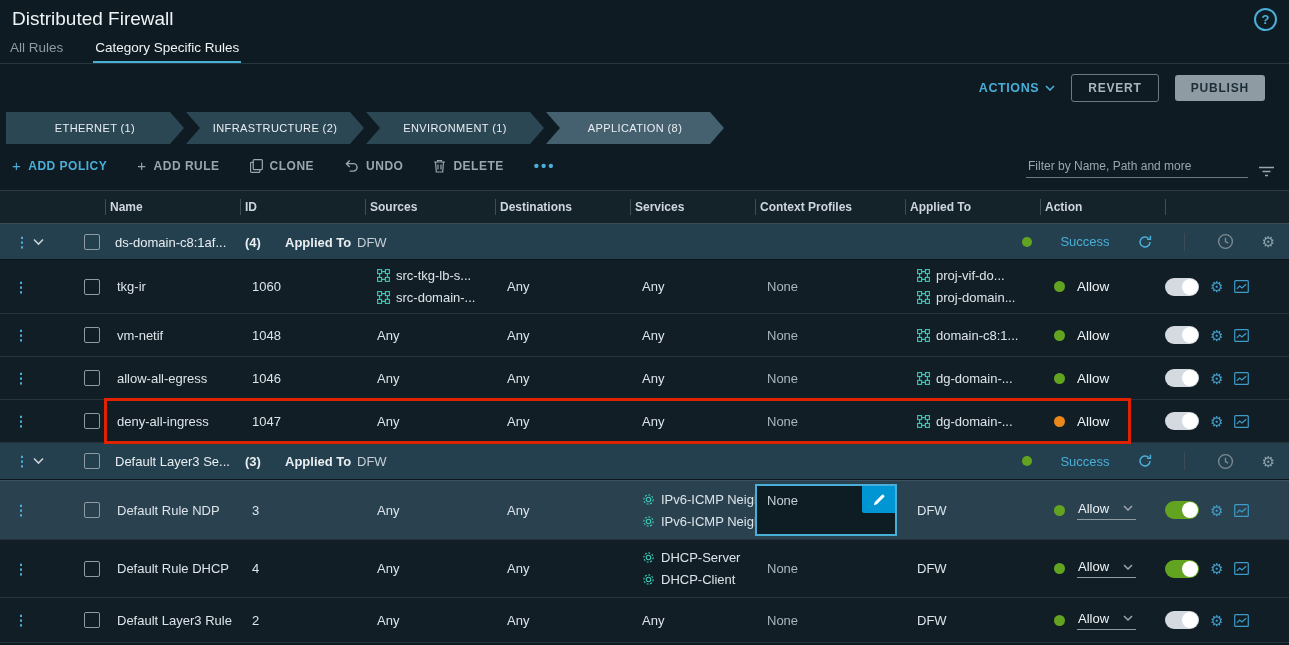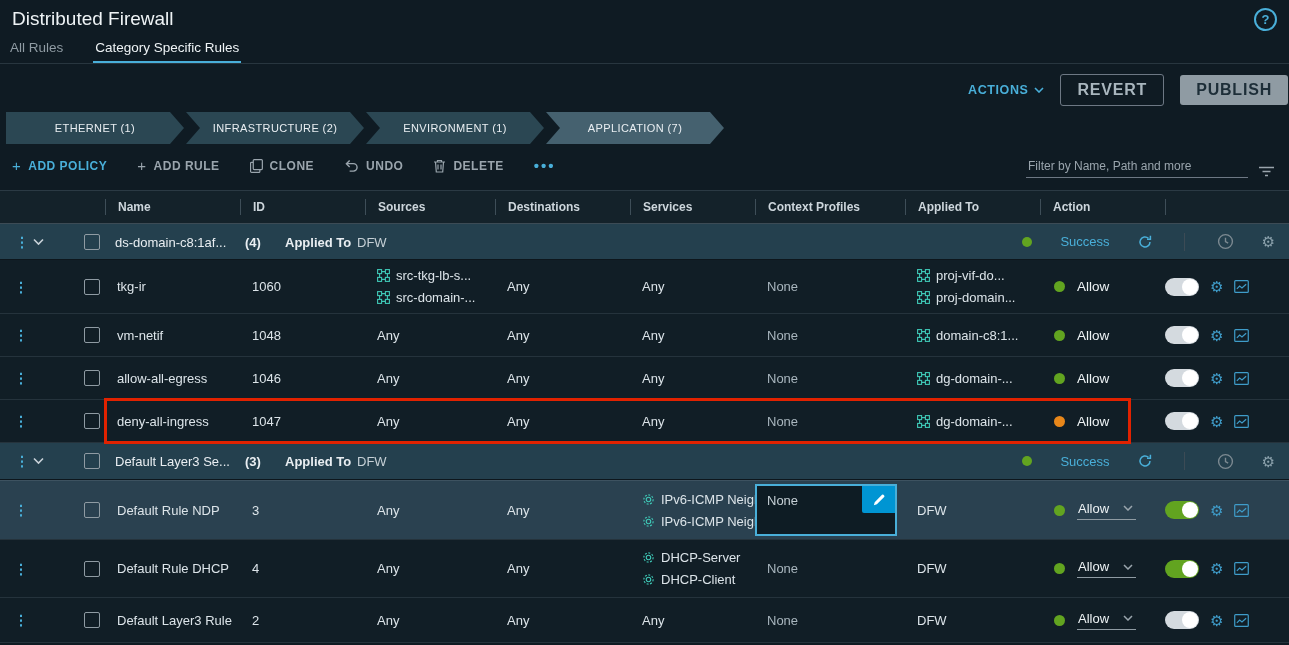--- a/index.html
+++ b/index.html
@@ -7,23 +7,23 @@
        font-family:"Liberation Sans",sans-serif;color:#dce4e9;font-size:13px;}
   
   .page-title{position:absolute;left:12px;top:8px;font-size:19px;color:#eef3f5;font-weight:400;}
   .help-btn{position:absolute;right:12px;top:8px;width:19px;height:19px;border:2px solid #49afd9;border-radius:50%;
             color:#49afd9;font-size:13px;font-weight:bold;display:flex;align-items:center;justify-content:center;cursor:pointer;}
   .tabs{position:absolute;left:8px;top:40px;display:flex;gap:28px;}
   .tab{font-size:13.5px;color:#8f9ba3;padding:0 2px 6px 2px;cursor:pointer;}
   .tab.active{color:#eef3f5;border-bottom:3px solid #49afd9;}
   .hr-tabs{position:absolute;left:0;right:0;top:63px;border-top:1px solid #28363f;}
   
-  .actionsbar{position:absolute;top:74px;right:1px;display:flex;align-items:center;gap:16px;}
+  .actionsbar{position:absolute;top:74px;right:24px;display:flex;align-items:center;gap:16px;}
   .actions-link{display:flex;align-items:center;gap:6px;color:#49afd9;font-size:12.5px;font-weight:bold;letter-spacing:.6px;cursor:pointer;}
-  .btn{font-size:16px;font-weight:bold;letter-spacing:.8px;border-radius:3px;padding:6px 16px;cursor:pointer;}
+  .btn{font-size:12px;font-weight:bold;letter-spacing:.8px;border-radius:3px;padding:6px 16px;cursor:pointer;}
   .btn.revert{border:1px solid #6d7884;color:#a9b6be;background:transparent;}
   .btn.publish{border:none;background:#8f9ba3;color:#1d2e38;}
   
   .cats{position:absolute;left:6px;top:112px;display:flex;gap:2px;}
   .cat{width:178px;height:32px;line-height:32px;text-align:center;font-size:11px;letter-spacing:.4px;color:#e9eef2;
        background:#2b4753;cursor:pointer;
        clip-path:polygon(0 0,calc(100% - 14px) 0,100% 50%,calc(100% - 14px) 100%,0 100%,14px 50%);}
   .cat:first-child{clip-path:polygon(0 0,calc(100% - 14px) 0,100% 50%,calc(100% - 14px) 100%,0 100%);}
   .cat.active{background:#45616f;}
   
@@ -33,21 +33,21 @@
   .tool .plus{font-size:15px;font-weight:normal;}
   .tool.more{color:#49afd9;font-size:15px;letter-spacing:2px;font-weight:bold;}
   .filterwrap{position:absolute;top:155px;right:14px;display:flex;align-items:flex-end;gap:10px;}
   .filter-input{width:218px;background:transparent;border:none;border-bottom:1px solid #6d7884;color:#cdd6dc;
                 font-family:"Liberation Sans",sans-serif;font-size:12px;padding:4px 2px;outline:none;}
   .filter-input::placeholder{color:#9aa5ad;}
   
   .table{position:absolute;left:0;right:0;top:190px;--cols:105px 135px 125px 130px 135px 125px 150px 135px 125px 1fr;}
   .thead{display:grid;grid-template-columns:var(--cols);align-items:center;height:32px;background:#14222a;
          border-top:1px solid #2b3a44;border-bottom:1px solid #3c4b55;}
-  .th{font-size:12px;font-weight:bold;color:#cdd6dc;height:16px;display:flex;align-items:center;padding-left:12px;
+  .th{font-size:12px;font-weight:bold;color:#cdd6dc;height:16px;display:flex;align-items:center;padding-left:4px;
       border-left:1px solid #3e4e58;}
   .th:first-child{border-left:none;}
   
   .prow{position:relative;background:#24404e;border-bottom:1px solid #0d161c;}
   .prow .abs{position:absolute;top:50%;transform:translateY(-50%);}
   .dots{color:#49afd9;font-size:14px;font-weight:bold;cursor:grab;line-height:1;}
   .chev{color:#c8d1d8;cursor:pointer;display:flex;}
   .cbx{width:14px;height:14px;border:1px solid #8f9ba3;border-radius:2px;background:transparent;cursor:pointer;}
   .pname{font-size:13px;color:#e9eef2;}
   .pcount,.palabel{font-size:13px;font-weight:bold;color:#e9eef2;}
@@ -110,21 +110,21 @@
         </span>
     </div>
     <button class="btn revert">REVERT</button>
     <button class="btn publish">PUBLISH</button>
   </div>
 
   <div class="cats">
       <div class="cat">ETHERNET (1)</div>
       <div class="cat">INFRASTRUCTURE (2)</div>
       <div class="cat">ENVIRONMENT (1)</div>
-      <div class="cat active">APPLICATION (7)</div>
+      <div class="cat active">APPLICATION (8)</div>
     </div>
 
   <div class="toolbar">
     <div class="tool blue">
       <span class="plus">+</span>
       <span>ADD POLICY</span>
     </div>
     <div class="tool">
       <span class="plus">+</span>
       <span>ADD RULE</span>

